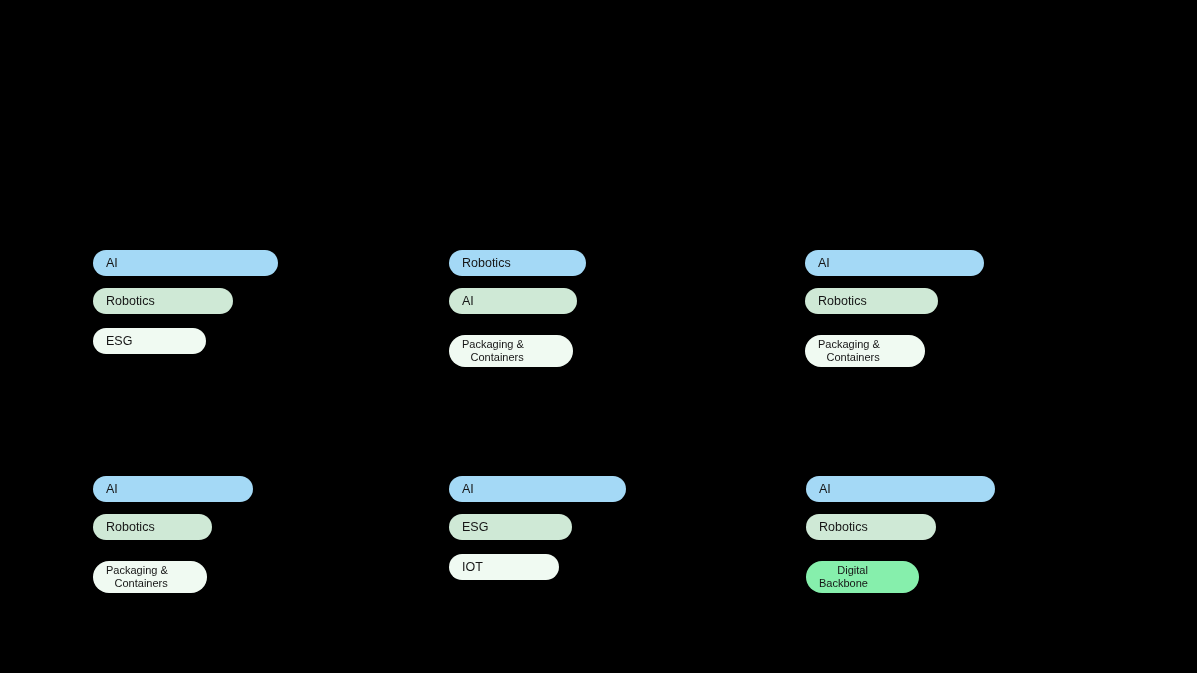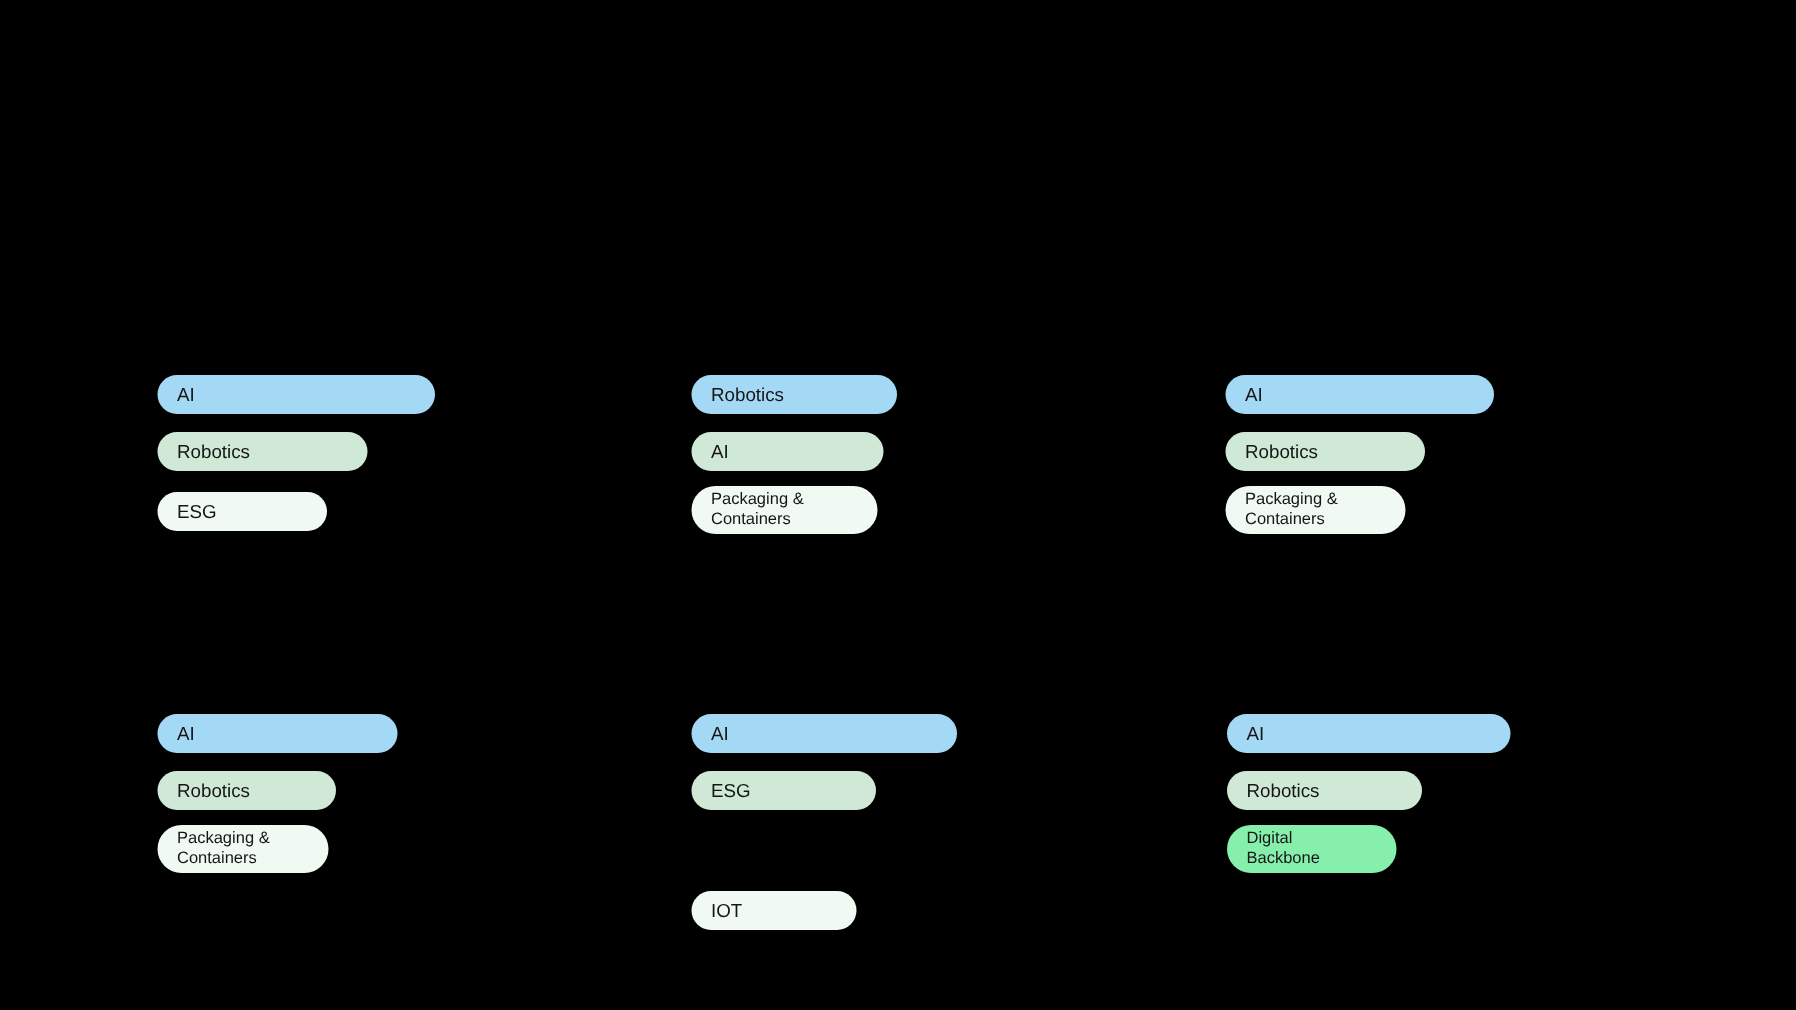--- a/index.html
+++ b/index.html
@@ -11,35 +11,37 @@
     overflow: hidden;
     font-family: "Liberation Sans", sans-serif;
   }
   .canvas {
     position: absolute;
     inset: 0;
   }
   .group { position: absolute; }
   .pill {
     position: absolute;
-    left: 16px;
+    left: 4px;
     box-sizing: border-box;
     border-radius: 999px;
     display: flex;
     align-items: center;
     padding-left: 13px;
     padding-right: 8px;
     font-size: 12.5px;
     line-height: 1.15;
     color: #161616;
     white-space: pre-line;
+    text-align: right;
   }
   .pill.two-line {
     font-size: 11px;
     line-height: 13px;
+    margin-top: 11px;
   }
 </style>
 </head>
 <body>
 
 <div class="canvas" id="chart-root">
     <div class="group" style="left: 89px; top: 250px;">
       <div class="pill" style="top: 0px; width: 185px; height: 26px; background: rgb(164, 217, 246); color: rgb(22, 22, 22);">AI</div>
       <div class="pill" style="top: 38px; width: 140px; height: 26px; background: rgb(207, 233, 214); color: rgb(22, 22, 22);">Robotics</div>
       <div class="pill" style="top: 78px; width: 113px; height: 26px; background: rgb(240, 250, 242); color: rgb(22, 22, 22);">ESG</div>
@@ -58,21 +60,21 @@
     </div>
     <div class="group" style="left: 89px; top: 476px;">
       <div class="pill" style="top: 0px; width: 160px; height: 26px; background: rgb(164, 217, 246); color: rgb(22, 22, 22);">AI</div>
       <div class="pill" style="top: 38px; width: 119px; height: 26px; background: rgb(207, 233, 214); color: rgb(22, 22, 22);">Robotics</div>
       <div class="pill two-line" style="top: 74px; width: 114px; height: 32px; background: rgb(240, 250, 242); color: rgb(22, 22, 22);">Packaging &amp;
 Containers</div>
     </div>
     <div class="group" style="left: 445px; top: 476px;">
       <div class="pill" style="top: 0px; width: 177px; height: 26px; background: rgb(164, 217, 246); color: rgb(22, 22, 22);">AI</div>
       <div class="pill" style="top: 38px; width: 123px; height: 26px; background: rgb(207, 233, 214); color: rgb(22, 22, 22);">ESG</div>
-      <div class="pill" style="top: 78px; width: 110px; height: 26px; background: rgb(240, 250, 242); color: rgb(22, 22, 22); margin-top: 40px;">IOT</div>
+      <div class="pill" style="top: 78px; width: 110px; height: 26px; background: rgb(240, 250, 242); color: rgb(22, 22, 22);">IOT</div>
     </div>
     <div class="group" style="left: 802px; top: 476px;">
       <div class="pill" style="top: 0px; width: 189px; height: 26px; background: rgb(164, 217, 246); color: rgb(22, 22, 22);">AI</div>
       <div class="pill" style="top: 38px; width: 130px; height: 26px; background: rgb(207, 233, 214); color: rgb(22, 22, 22);">Robotics</div>
       <div class="pill two-line" style="top: 74px; width: 113px; height: 32px; background: #86efac; color: rgb(22, 22, 22);">Digital
 Backbone</div>
     </div>
   </div>
 
 </body></html>

